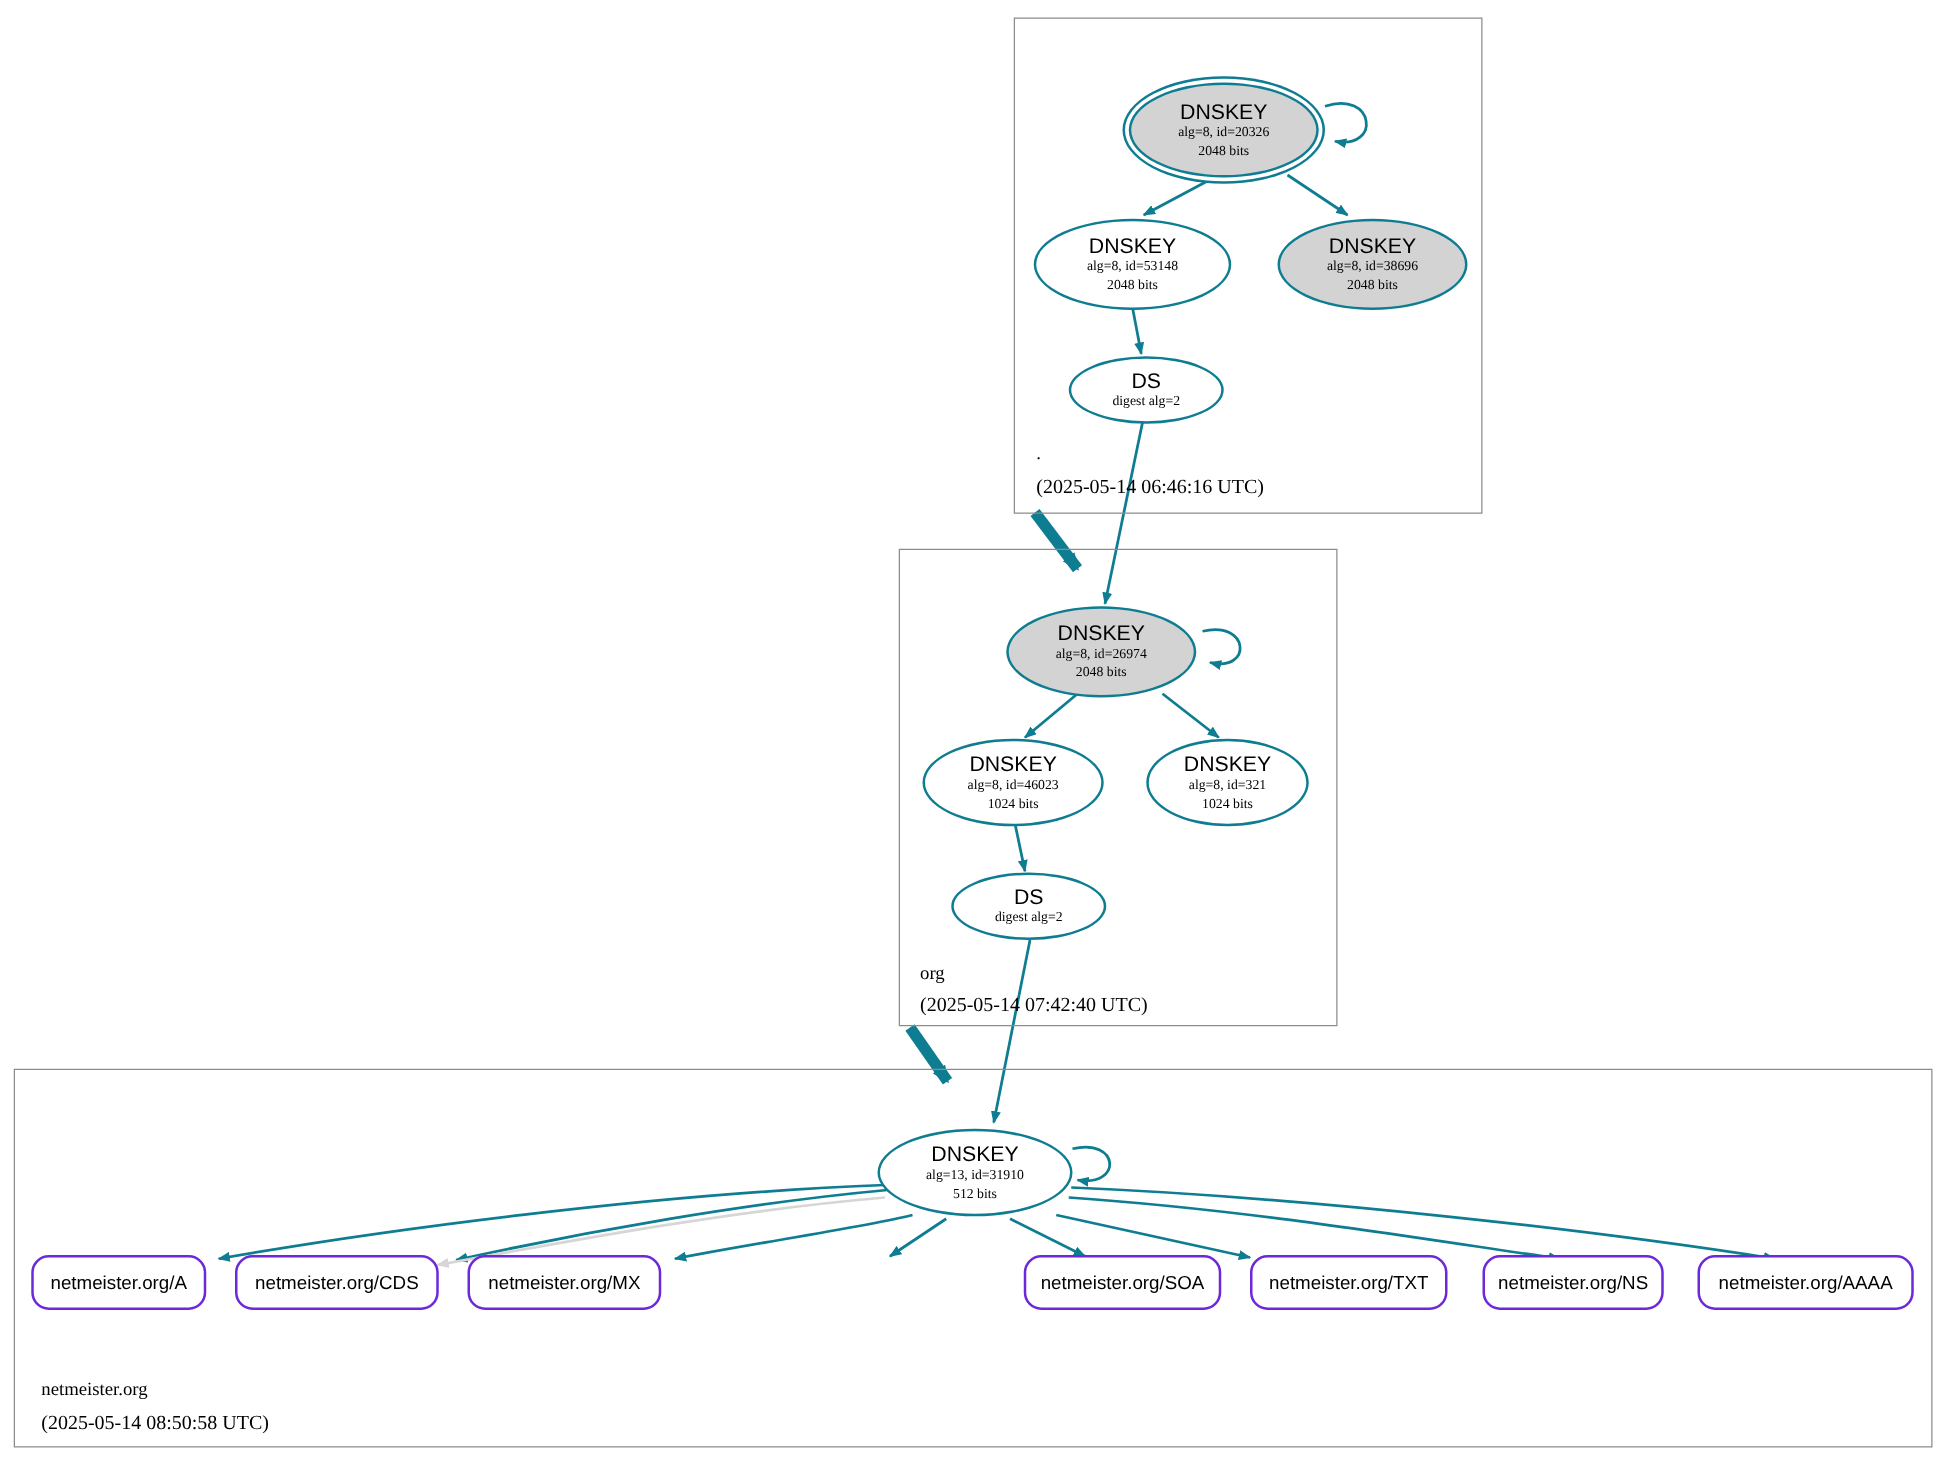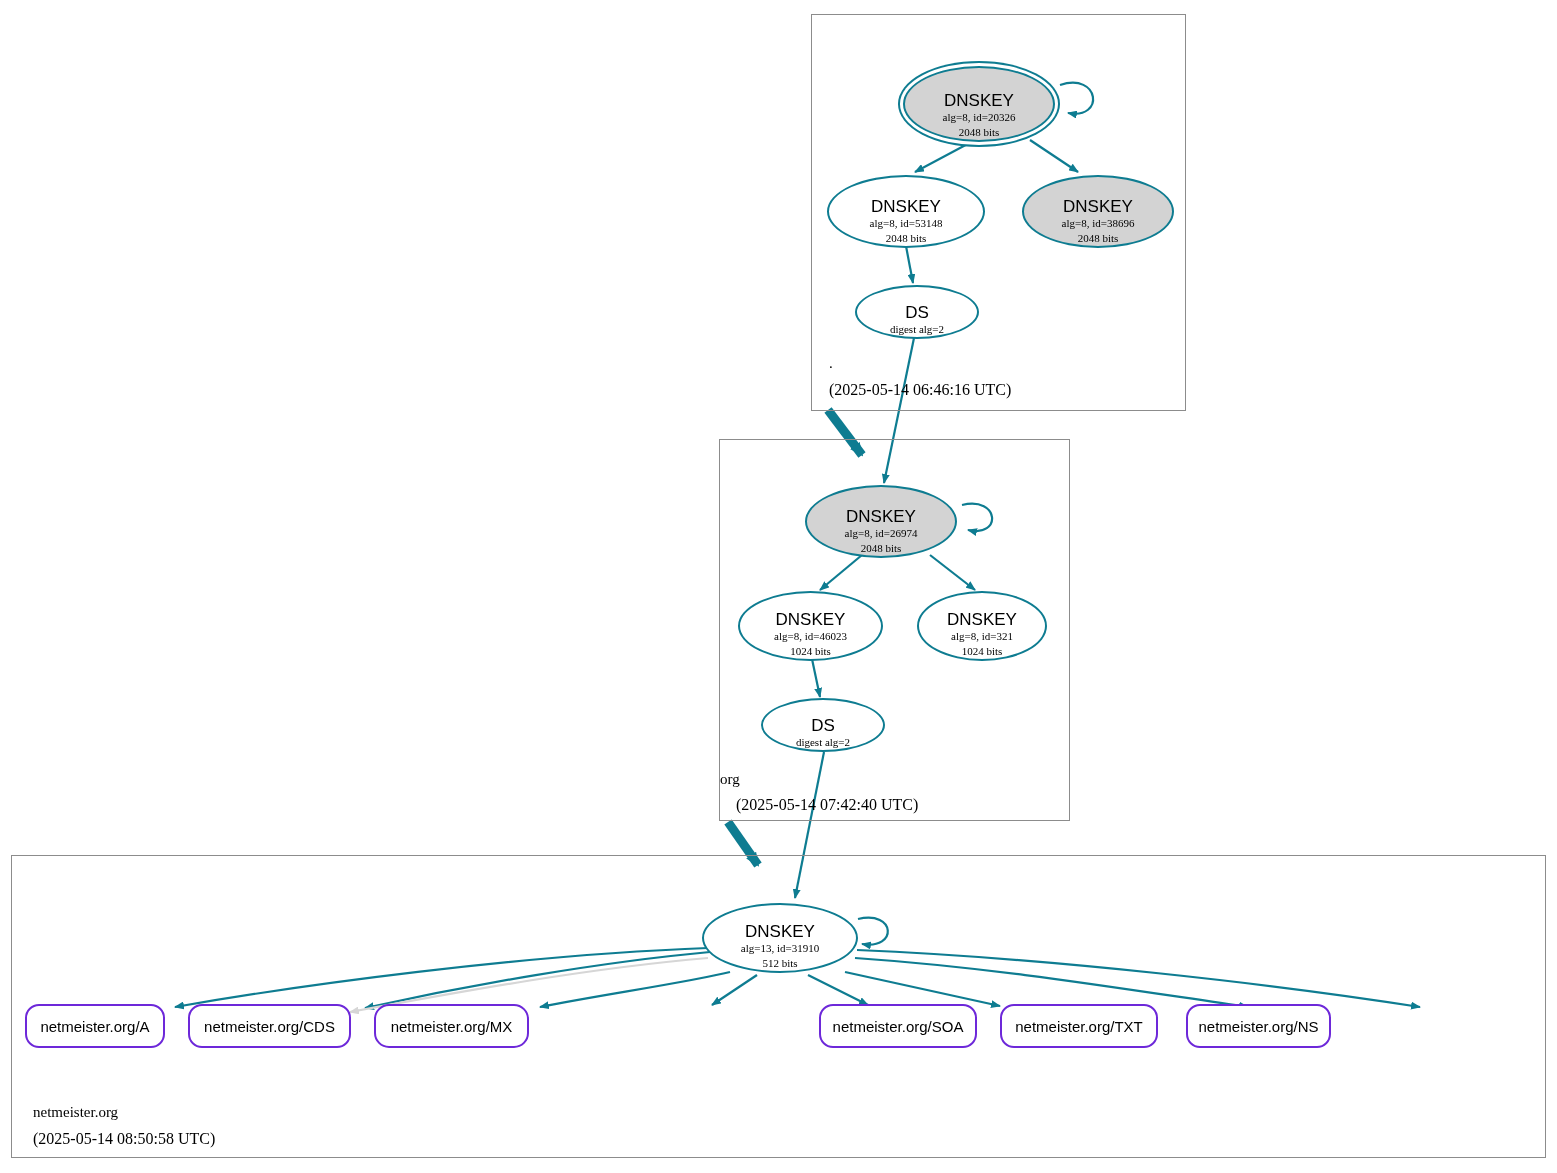--- a/index.html
+++ b/index.html
@@ -5,21 +5,21 @@
   html,body{margin:0;padding:0;background:#ffffff;}
   body{width:1557px;height:1173px;position:relative;overflow:hidden;
        font-family:"Liberation Sans",sans-serif;}
   #stage{position:absolute;left:0;top:0;width:1557px;height:1173px;}
   #edges{position:absolute;left:0;top:0;width:1557px;height:1173px;pointer-events:none;}
   .zone-box{position:absolute;border:1px solid #8c8c8c;background:transparent;box-sizing:border-box;}
   .zone-label{position:absolute;font-family:"Liberation Serif",serif;color:#000;white-space:nowrap;}
   .zone-name{font-size:15px;}
   .zone-time{font-size:16px;}
   .node{position:absolute;box-sizing:border-box;display:flex;flex-direction:column;
-        align-items:center;justify-content:flex-end;text-align:center;}
+        align-items:center;justify-content:center;text-align:center;}
   .ellipse{border:2px solid #0e7c91;border-radius:50%;background:#ffffff;}
   .ellipse.filled{background:#d3d3d3;}
   .ellipse.anchor{box-shadow:0 0 0 3px #ffffff, 0 0 0 5px #0e7c91;}
   .n-title{font-family:"Liberation Sans",sans-serif;font-size:17px;color:#000;line-height:19px;}
   .n-sub{font-family:"Liberation Serif",serif;font-size:11px;color:#000;line-height:15px;white-space:nowrap;}
   .rrset{position:absolute;border:2px solid #6d28d9;border-radius:14px;background:#fff;
          display:flex;align-items:center;justify-content:center;box-sizing:border-box;}
   .rrset span{font-family:"Liberation Sans",sans-serif;font-size:15px;color:#000;white-space:nowrap;}
 </style>
 </head>
@@ -133,46 +133,49 @@
     <div class="n-title">DNSKEY</div>
     <div class="n-sub">alg=8, id=321</div>
     <div class="n-sub">1024 bits</div>
   </div>
 
   <div class="node ellipse" style="left:761px;top:698px;width:124px;height:54px;">
     <div class="n-title">DS</div>
     <div class="n-sub">digest alg=2</div>
   </div>
 
-  <div class="zone-label zone-name" style="left:720px;top:771px;">org</div>
+  <div class="zone-label zone-name" style="left:736px;top:771px;">org</div>
   <div class="zone-label zone-time" style="left:736px;top:796px;">(2025-05-14 07:42:40 UTC)</div>
 
   <div class="zone-box" style="left:11px;top:855px;width:1535px;height:303px;"></div>
 
   <div class="node ellipse" style="left:702px;top:903px;width:156px;height:70px;">
     <div class="n-title">DNSKEY</div>
     <div class="n-sub">alg=13, id=31910</div>
     <div class="n-sub">512 bits</div>
   </div>
 
   <div class="rrset" style="left:25px;top:1004px;width:140px;height:44px;">
     <span>netmeister.org/A</span>
   </div>
   <div class="rrset" style="left:188px;top:1004px;width:163px;height:44px;">
     <span>netmeister.org/CDS</span>
   </div>
-  <div class="rrset" style="left:374px;top:1004px;width:155px;height:44px;border-radius:15px;">
+  <div class="rrset" style="left:374px;top:1004px;width:155px;height:44px;">
     <span>netmeister.org/MX</span>
   </div>
   <div class="rrset" style="left:819px;top:1004px;width:158px;height:44px;">
     <span>netmeister.org/SOA</span>
   </div>
   <div class="rrset" style="left:1000px;top:1004px;width:158px;height:44px;">
     <span>netmeister.org/TXT</span>
   </div>
   <div class="rrset" style="left:1186px;top:1004px;width:145px;height:44px;">
     <span>netmeister.org/NS</span>
   </div>
+  <div class="rrset" style="left:1358px;top:1004px;width:173px;height:44px;">
+    <span>netmeister.org/AAAA</span>
+  </div>
 
   <div class="zone-label zone-name" style="left:33px;top:1104px;">netmeister.org</div>
   <div class="zone-label zone-time" style="left:33px;top:1130px;">(2025-05-14 08:50:58 UTC)</div>
 
 </div>
 
 </body></html>

